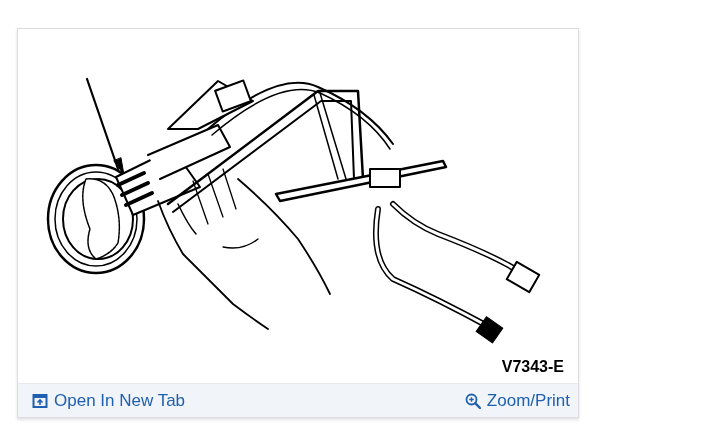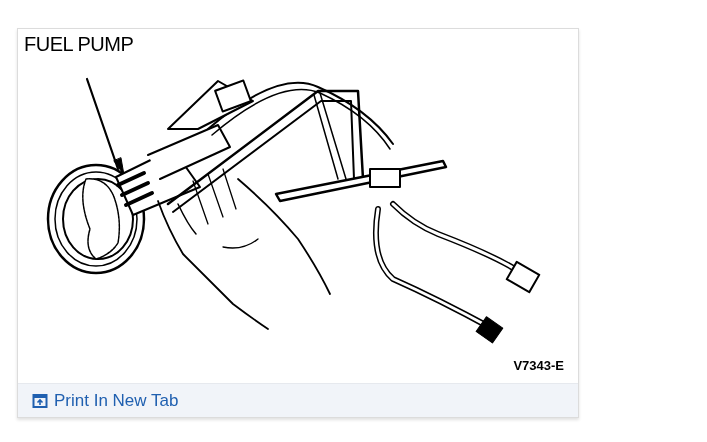--- a/index.html
+++ b/index.html
@@ -9,21 +9,21 @@
     border:1px solid #dcdcdc; box-sizing:border-box; background:#fff;
     box-shadow: 0 2px 3px rgba(0,0,0,0.12);
   }
   .figure { position:absolute; left:0; top:0; width:560px; height:352px; }
   .figure svg { position:absolute; left:0; top:0; }
   .label-main {
     position:absolute; left:6px; top:5px; font-family:"Liberation Sans", sans-serif;
     font-size:20px; line-height:21px; color:#000; letter-spacing:-0.5px;
   }
   .figcode {
-    position:absolute; right:14px; top:329px; font-weight:bold; font-size:13px;
+    position:absolute; right:14px; top:329px; font-weight:bold; font-size:16px;
     color:#000; font-family:"Liberation Sans", sans-serif;
   }
   .footer {
     position:absolute; left:0; bottom:0; width:560px; height:34px; background:#f1f4f9;
     border-top:1px solid #e6e9ee; box-sizing:border-box;
   }
   .footer a { position:absolute; top:7px; color:#2060b0; font-size:17px; text-decoration:none; display:flex; align-items:center; gap:6px; }
   .open-tab { left:14px; }
   .zoom-print { right:8px; }
   .ico { display:inline-block; width:16px; height:16px; }
@@ -76,28 +76,35 @@
         <path d="M140,172 Q150,200 165,225 Q190,250 215,275 Q235,290 250,300" stroke-width="1.8"></path>
         <path d="M160,175 Q170,196 178,205" stroke-width="1.5"></path>
         <path d="M175,152 L190,195" stroke-width="1.3"></path>
         <path d="M190,145 L205,188" stroke-width="1.3"></path>
         <path d="M205,140 L218,180" stroke-width="1.3"></path>
         <path d="M220,150 Q255,180 280,210 Q300,240 312,265" stroke-width="1.8"></path>
         <path d="M205,218 Q225,222 240,210" stroke-width="1.3"></path>
       </g>
     </svg>
     <div class="label-main">
-      <div>FUEL PUMP</div>
     </div>
     <div class="figcode">V7343-E</div>
   </div>
 
   <div class="footer">
     <a class="open-tab" href="#">
       <svg class="ico" viewBox="0 0 16 16">
         <rect x="1.5" y="2" width="13" height="12" fill="none" stroke="#2060b0" stroke-width="2"></rect>
         <rect x="1.5" y="2" width="13" height="3" fill="#2060b0"></rect>
         <path d="M8,12 L8,7 M5.5,9.5 L8,7 L10.5,9.5" fill="none" stroke="#2060b0" stroke-width="1.6"></path>
       </svg>
-      <span>Print In New Tab</span>
+      <span>Open In New Tab</span>
+    </a>
+    <a class="zoom-print" href="#">
+      <svg class="ico" viewBox="0 0 16 16">
+        <circle cx="6.5" cy="6.5" r="5" fill="none" stroke="#2060b0" stroke-width="1.8"></circle>
+        <path d="M10.2,10.2 L15,15" stroke="#2060b0" stroke-width="2.4" stroke-linecap="round"></path>
+        <path d="M6.5,4.2 L6.5,8.8 M4.2,6.5 L8.8,6.5" stroke="#2060b0" stroke-width="1.4"></path>
+      </svg>
+      <span>Zoom/Print</span>
     </a>
   </div>
 </div>
 
 </body></html>

